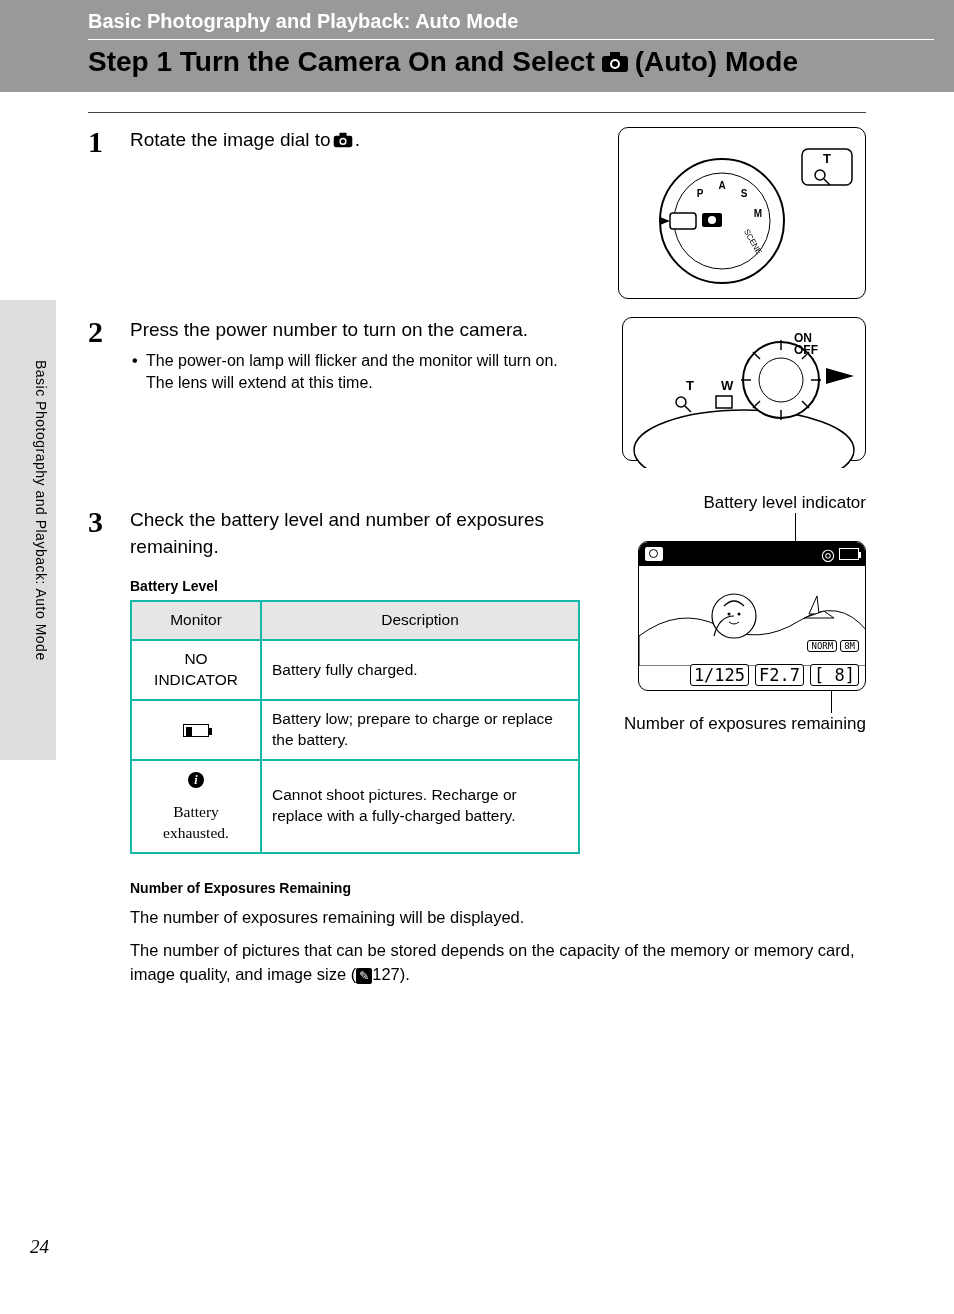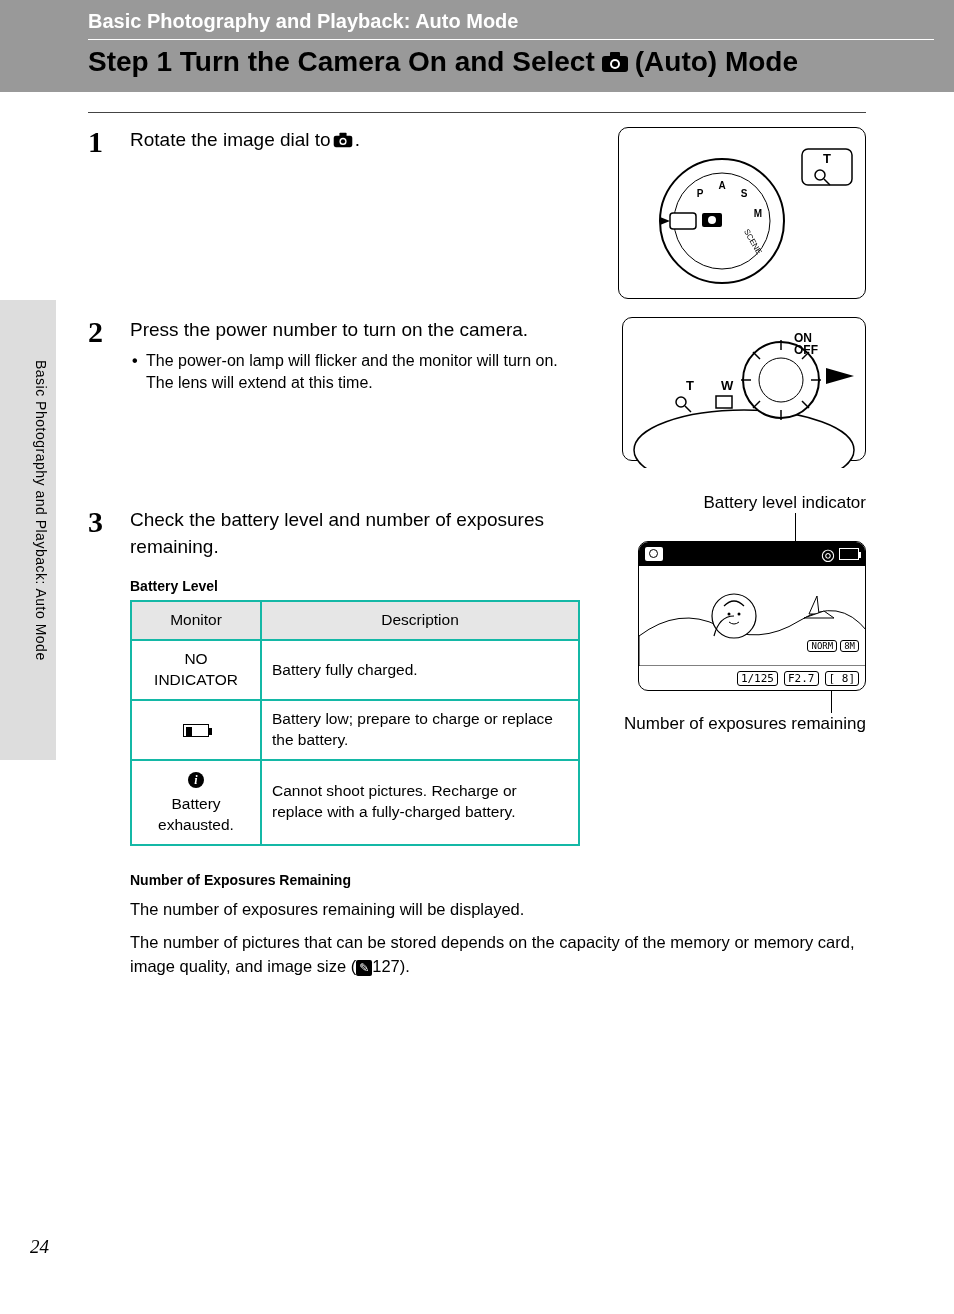--- a/index.html
+++ b/index.html
@@ -232,21 +232,21 @@
     font-style: italic;
     font-family: Georgia, serif;
   }
   .lcd-top { background:#000; height:24px; display:flex; align-items:center; justify-content:space-between; padding:0 6px;}
   .lcd-cam { width:18px; height:14px; background:#fff; border-radius:2px; position:relative;}
   .lcd-cam::before{content:"";position:absolute;width:7px;height:7px;border:1.5px solid #000;border-radius:50%;left:4px;top:2px;}
   .lcd-right { display:flex; gap:4px; align-items:center;}
   .lcd-batt { width:20px; height:12px; border:1.5px solid #fff; position:relative;}
   .lcd-batt::after{content:"";position:absolute;right:-3px;top:3px;width:2px;height:6px;background:#fff;}
   .lcd-scene { flex:1; position:relative; background:#fff; }
-  .lcd-bottom { position:absolute; bottom:4px; left:0; right:0; display:flex; justify-content:flex-end; gap:6px; padding:0 6px; font-size:11px; color:#000;}
+  .lcd-bottom { position:absolute; bottom:4px; left:0; right:0; display:flex; justify-content:flex-end; gap:6px; padding:0 6px; font-size:17px; color:#000;}
   .lcd-chip { border:1px solid #000; border-radius:3px; padding:0 3px; background:#fff; font-family:monospace;}
 </style>
 </head>
 <body>
 
 <div class="side-tab"></div>
 <div class="side-text">Basic Photography and Playback: Auto Mode</div>
 
 <div class="header-bar">
   <div class="section-header">Basic Photography and Playback: Auto Mode</div>
@@ -360,21 +360,21 @@
             </tr>
             <tr>
               <td class="monitor-cell">
                 <span class="batt-low-icon"></span>
               </td>
               <td>Battery low; prepare to charge or replace the battery.</td>
             </tr>
             <tr>
               <td class="monitor-cell">
                 <div><span class="info-icon">i</span></div>
-                <div style="margin-top:4px;">Battery exhausted.</div>
+                <div style="margin-top:12px;font-family:Liberation Serif, serif;">Battery exhausted.</div>
               </td>
               <td>Cannot shoot pictures. Recharge or replace with a fully-charged battery.</td>
             </tr>
           </tbody>
         </table>
 
         <div class="subhead" style="margin-top:26px;">Number of Exposures Remaining</div>
         <p class="para">The number of exposures remaining will be displayed.</p>
         <p class="para">
           <span>The number of pictures that can be stored depends on the capacity of the memory or memory card, image quality, and image size (</span><span class="ref-icon">✎</span><span>127</span><span>).</span>

